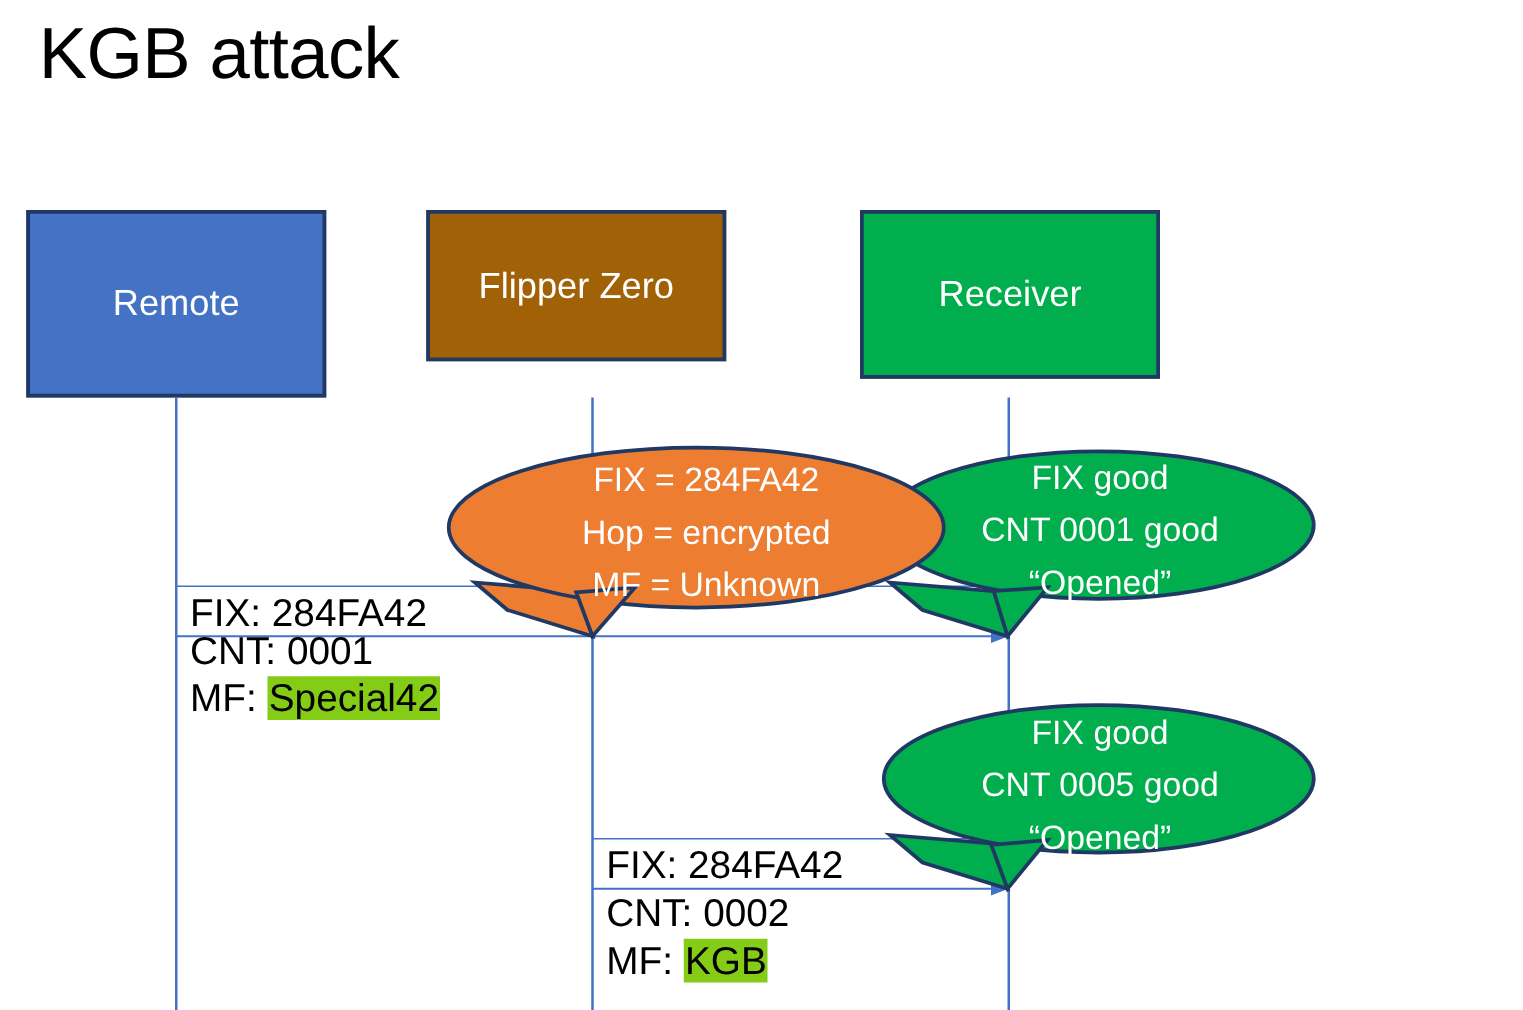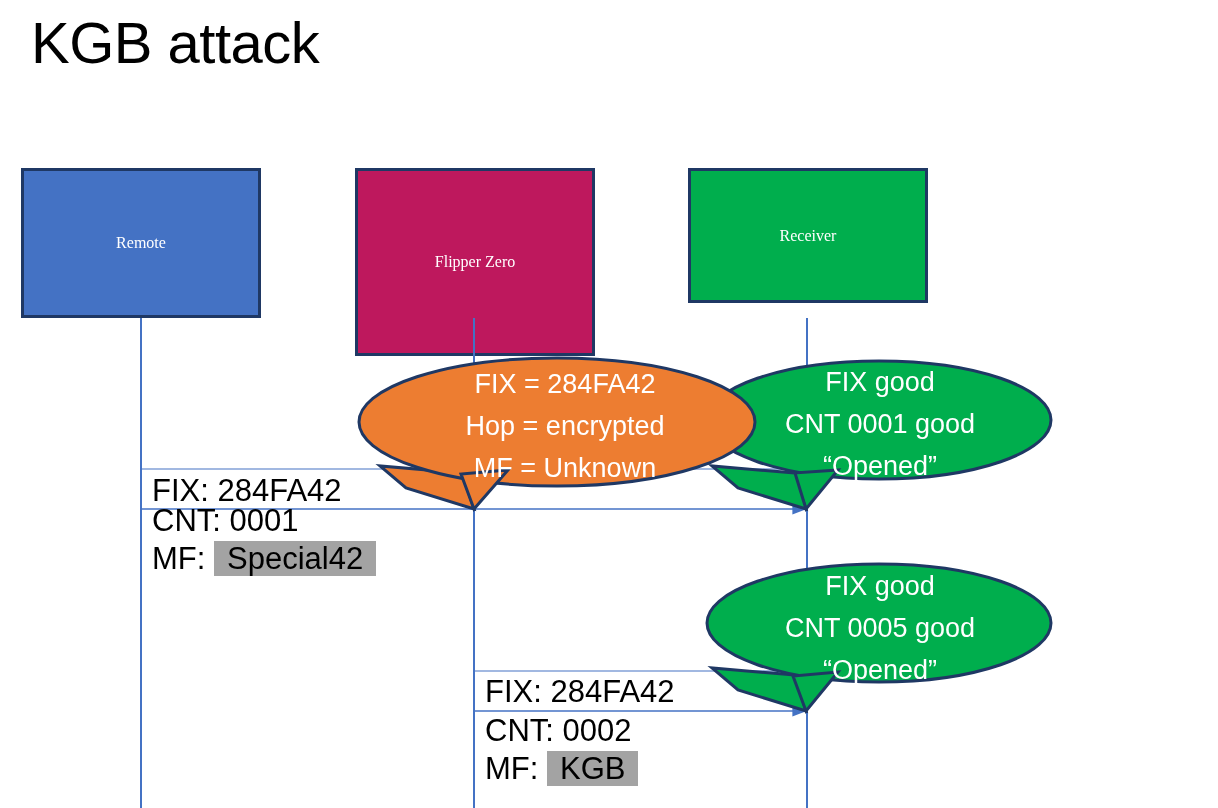--- a/index.html
+++ b/index.html
@@ -39,29 +39,28 @@
   .actor-box {
     position: absolute;
     box-sizing: border-box;
     border: 3px solid #1F3864;
     display: flex;
     align-items: center;
     justify-content: center;
   }
   .actor-label {
     color: #ffffff;
-    font-size: 16px;
+    font-size: 29px;
     line-height: 26px;
     text-align: left;
     white-space: nowrap;
-    font-family: Liberation Serif, serif;
   }
 
   #box-remote  { left: 21px;  top: 168px; width: 240px; height: 150px; background: #4472C4; }
-  #box-flipper { left: 355px; top: 168px; width: 240px; height: 188px; background: #be185d; }
+  #box-flipper { left: 341px; top: 168px; width: 240px; height: 121px; background: #a16207; }
   #box-receiver{ left: 688px; top: 168px; width: 240px; height: 135px; background: #00AE4D; }
 
   
   .lifeline {
     position: absolute;
     width: 0;
     border-left: 2px solid #4472C4;
     top: 318px;
     height: 490px;
   }
@@ -81,22 +80,22 @@
   
   .msg-block {
     position: absolute;
     color: #000000;
     font-size: 31px;
     line-height: 38px;
     white-space: nowrap;
   }
   .msg-line { display: block; }
   .hl {
-    background: #a3a3a3;
-    padding: 0 13px;
+    background: #84cc16;
+    padding: 0 1px;
   }
 
   #msg1-head { left: 152px; top: 472px; }
   #msg1-body { left: 152px; top: 502px; }
   #msg2-head { left: 485px; top: 673px; }
   #msg2-body { left: 485px; top: 712px; }
 
   
   .bubble-text {
     position: absolute;

